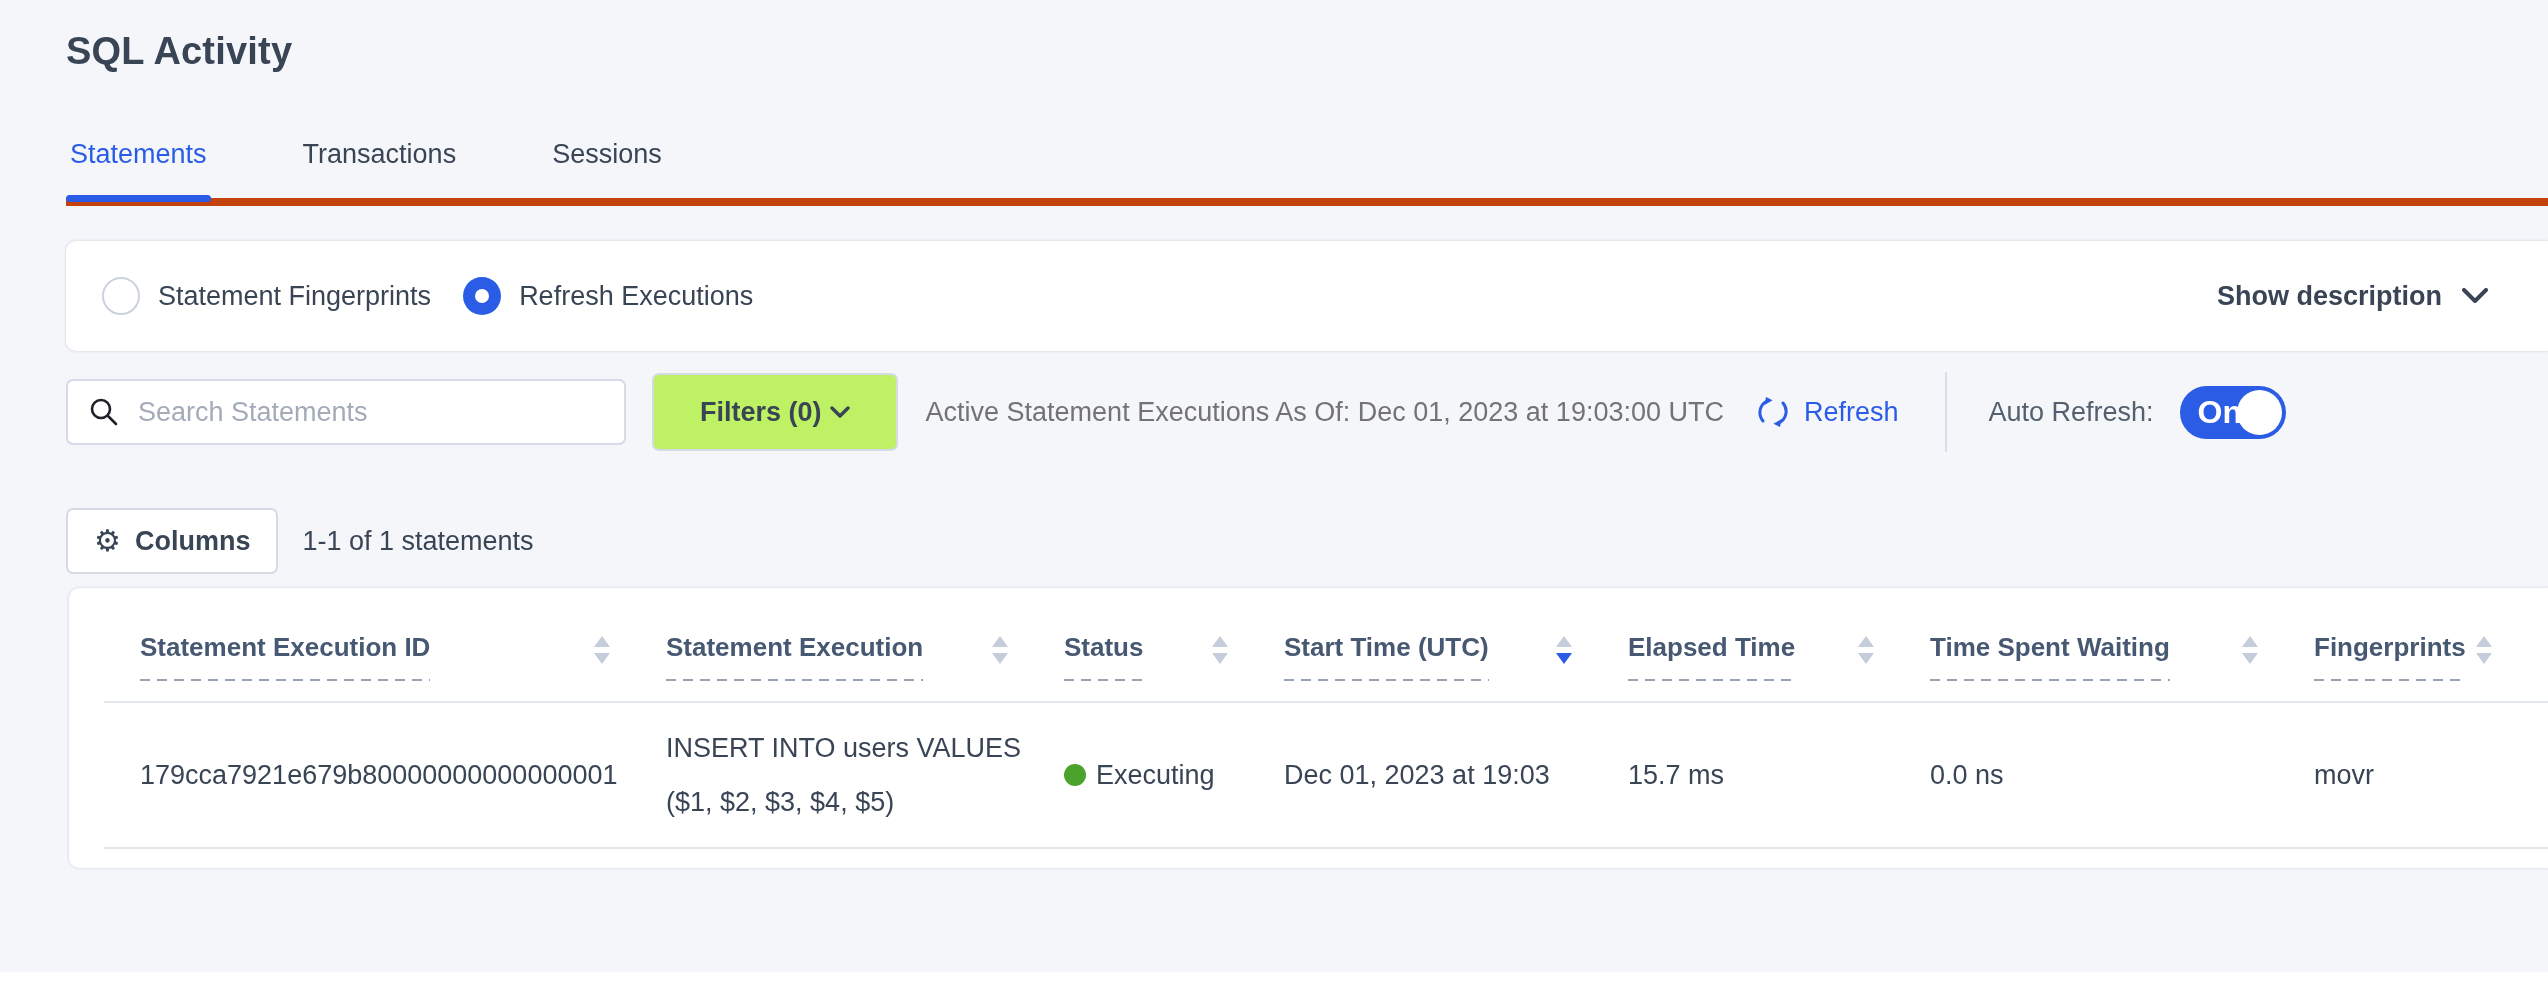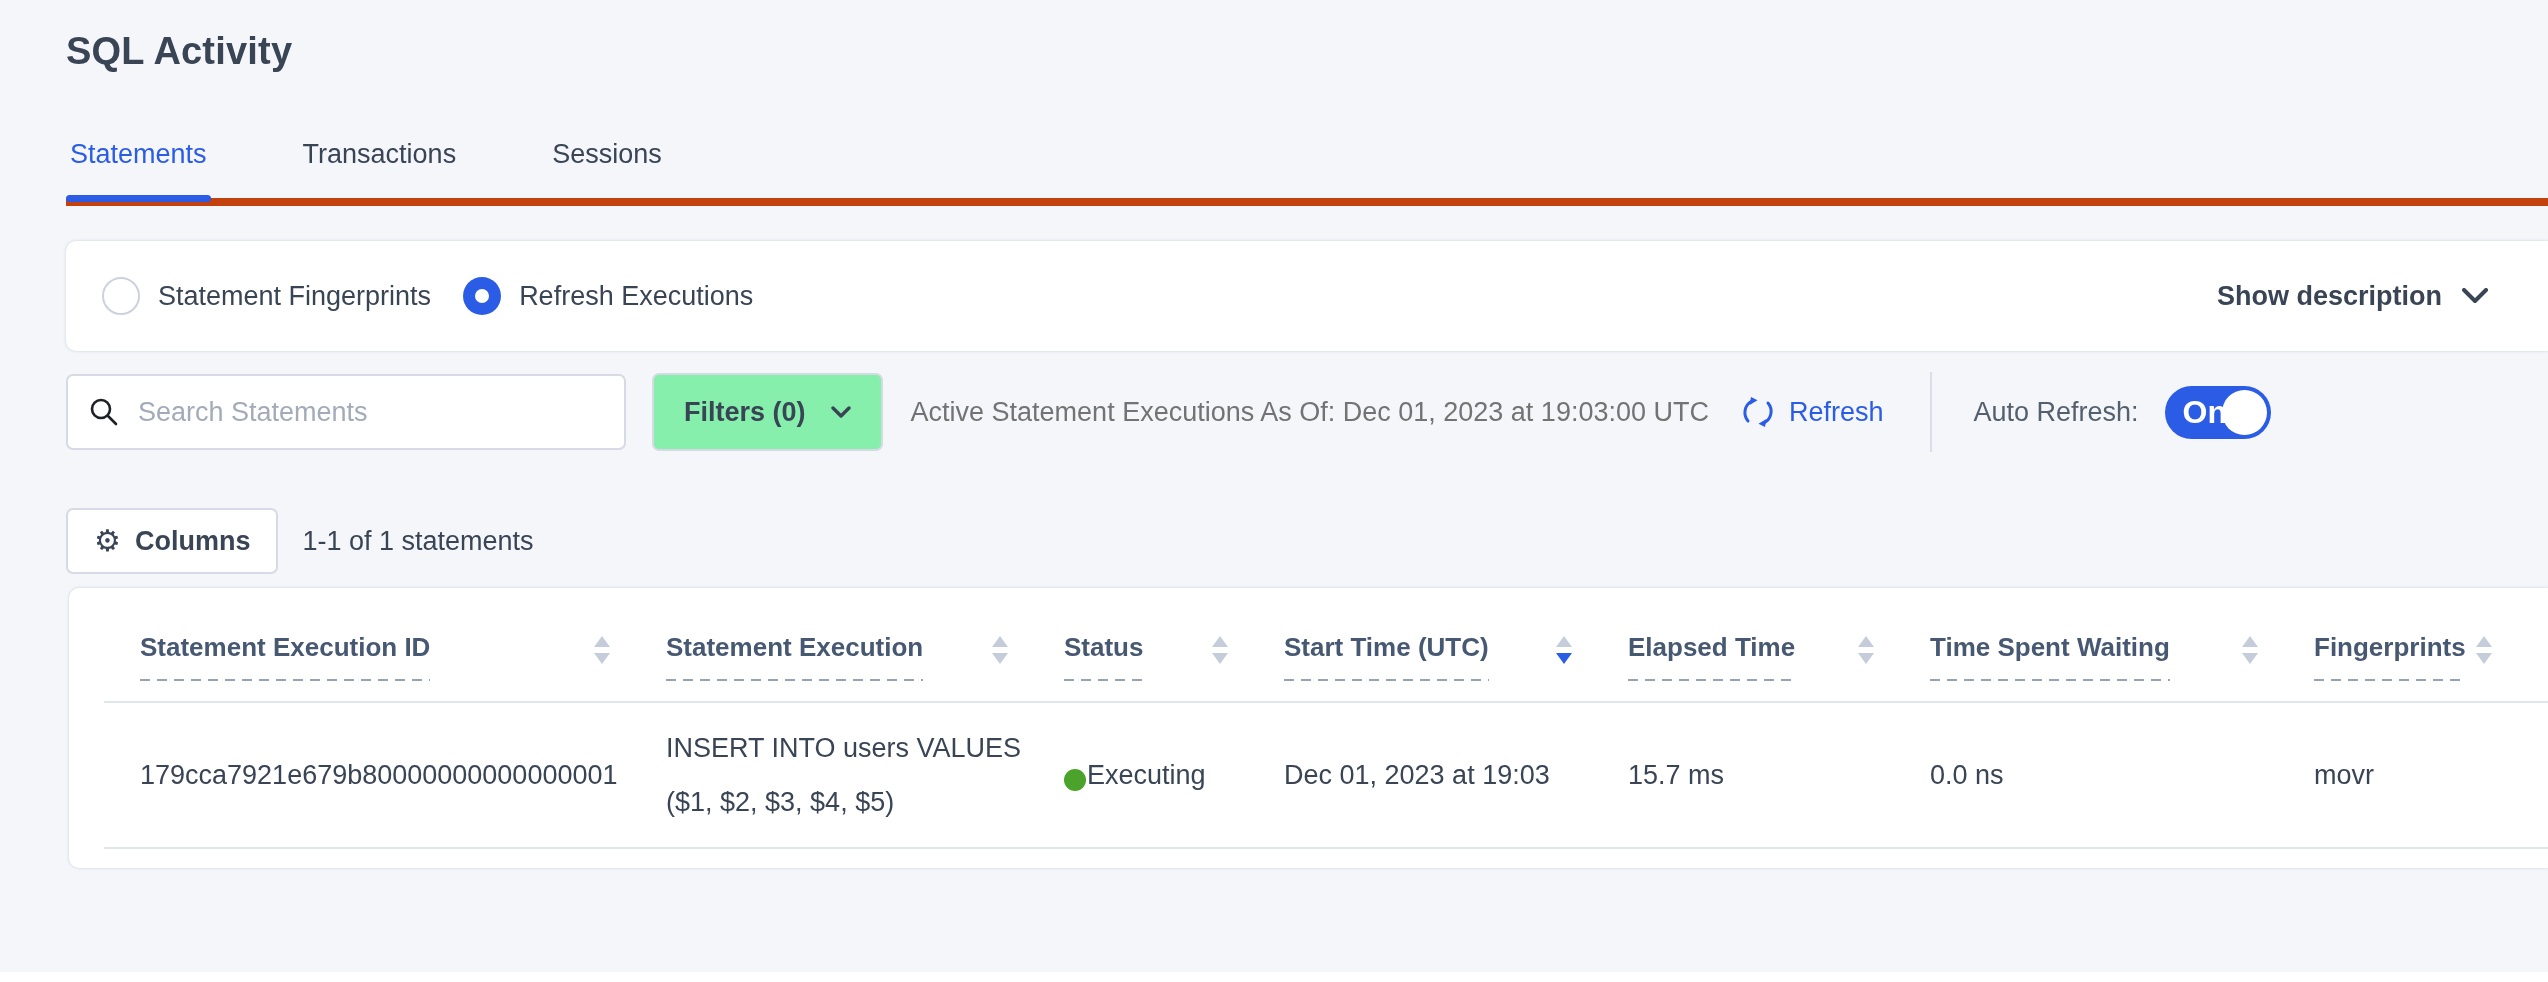--- a/index.html
+++ b/index.html
@@ -66,34 +66,34 @@
     font-size:27px; font-weight:600; color:#394455; cursor:pointer;
   }
 
   
   .controls-row {
     margin:21px 0 0 66px;
     display:flex; align-items:center;
     height:80px;
   }
   .search-box {
-    width:560px; height:76px;
+    width:560px; height:66px;
     background:#fff; border:2px solid #d5dae4; border-radius:7px;
     display:flex; align-items:center; padding:0 20px; gap:18px;
   }
   .search-input {
     border:none; outline:none; flex:1;
     font-size:27px; font-family:"Liberation Sans", sans-serif;
     color:#394455; background:transparent;
   }
   .search-input::placeholder { color:#a3abb9; }
   .filters-btn {
-    margin-left:26px; height:78px; padding:0 30px;
-    background:#86efac; border:2px solid #d5dae4; border-radius:7px;
-    display:flex; align-items:center; gap:25px;
+    margin-left:26px; height:78px; padding:0 46px;
+    background:#bef264; border:2px solid #d5dae4; border-radius:7px;
+    display:flex; align-items:center; gap:8px;
     font-size:27px; font-weight:700; color:#394455; cursor:pointer;
   }
   .asof-text { margin-left:28px; font-size:27px; color:#737373; }
   .refresh-link {
     margin-left:30px; display:flex; align-items:center; gap:12px;
     color:#2b5ce5; font-size:27px; cursor:pointer;
   }
   .v-divider {
     width:2px; height:80px; background:#d9dee8; margin-left:46px;
   }
@@ -166,21 +166,21 @@
   th.sort-desc .arr-down { border-top-color:#2b5ce5; }
 
   tbody td {
     font-size:27px; color:#394455;
     border-bottom:2px solid #e1e6ed;
     height:146px; vertical-align:middle;
     padding-right:40px;
   }
   tbody td:first-child { padding-left:36px; }
   .sql-text { line-height:54px; }
-  .status-cell { display:flex; align-items:flex-end; gap:1px; }
+  .status-cell { display:flex; align-items:center; gap:10px; }
   .status-dot {
     width:22px; height:22px; border-radius:50%; background:#4ca32c; flex:0 0 auto;
   }
 
   
   .bottom-strip {
     position:absolute; left:0; bottom:0; width:100%; height:10px; background:#fff;
   }
 
   

